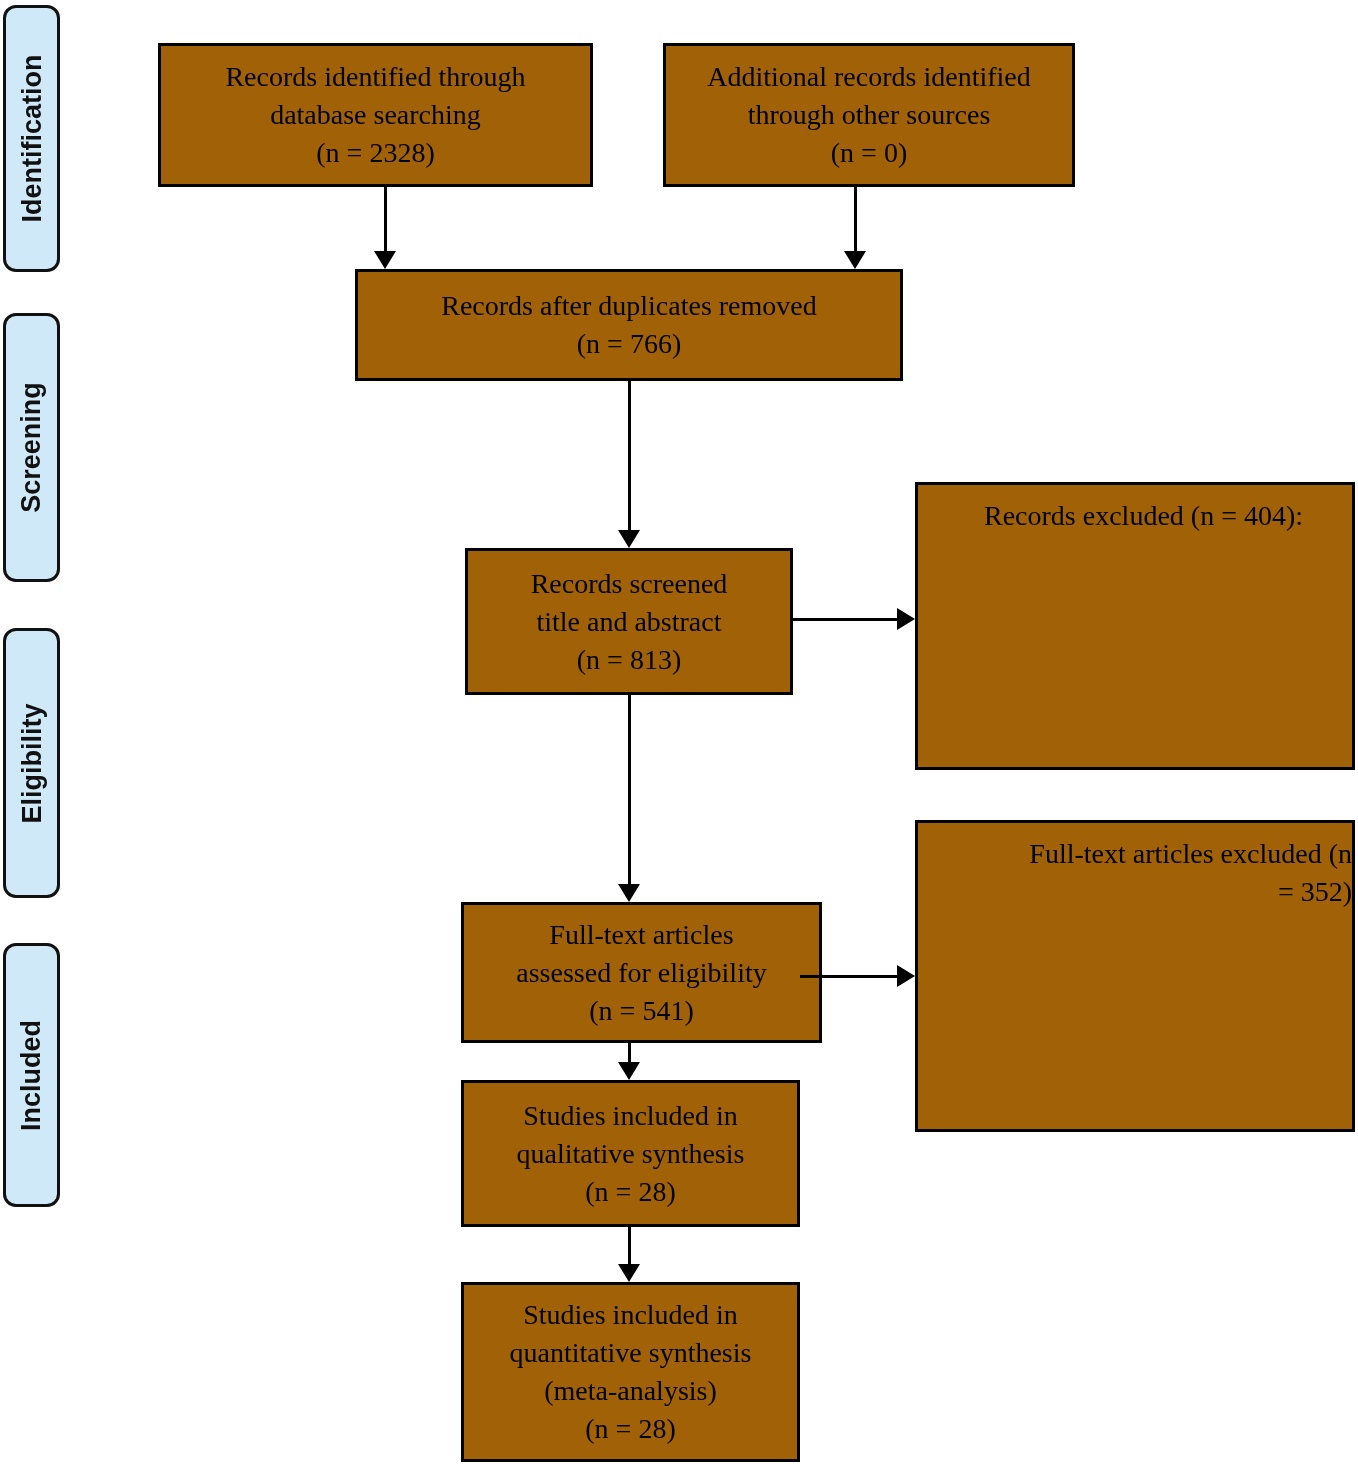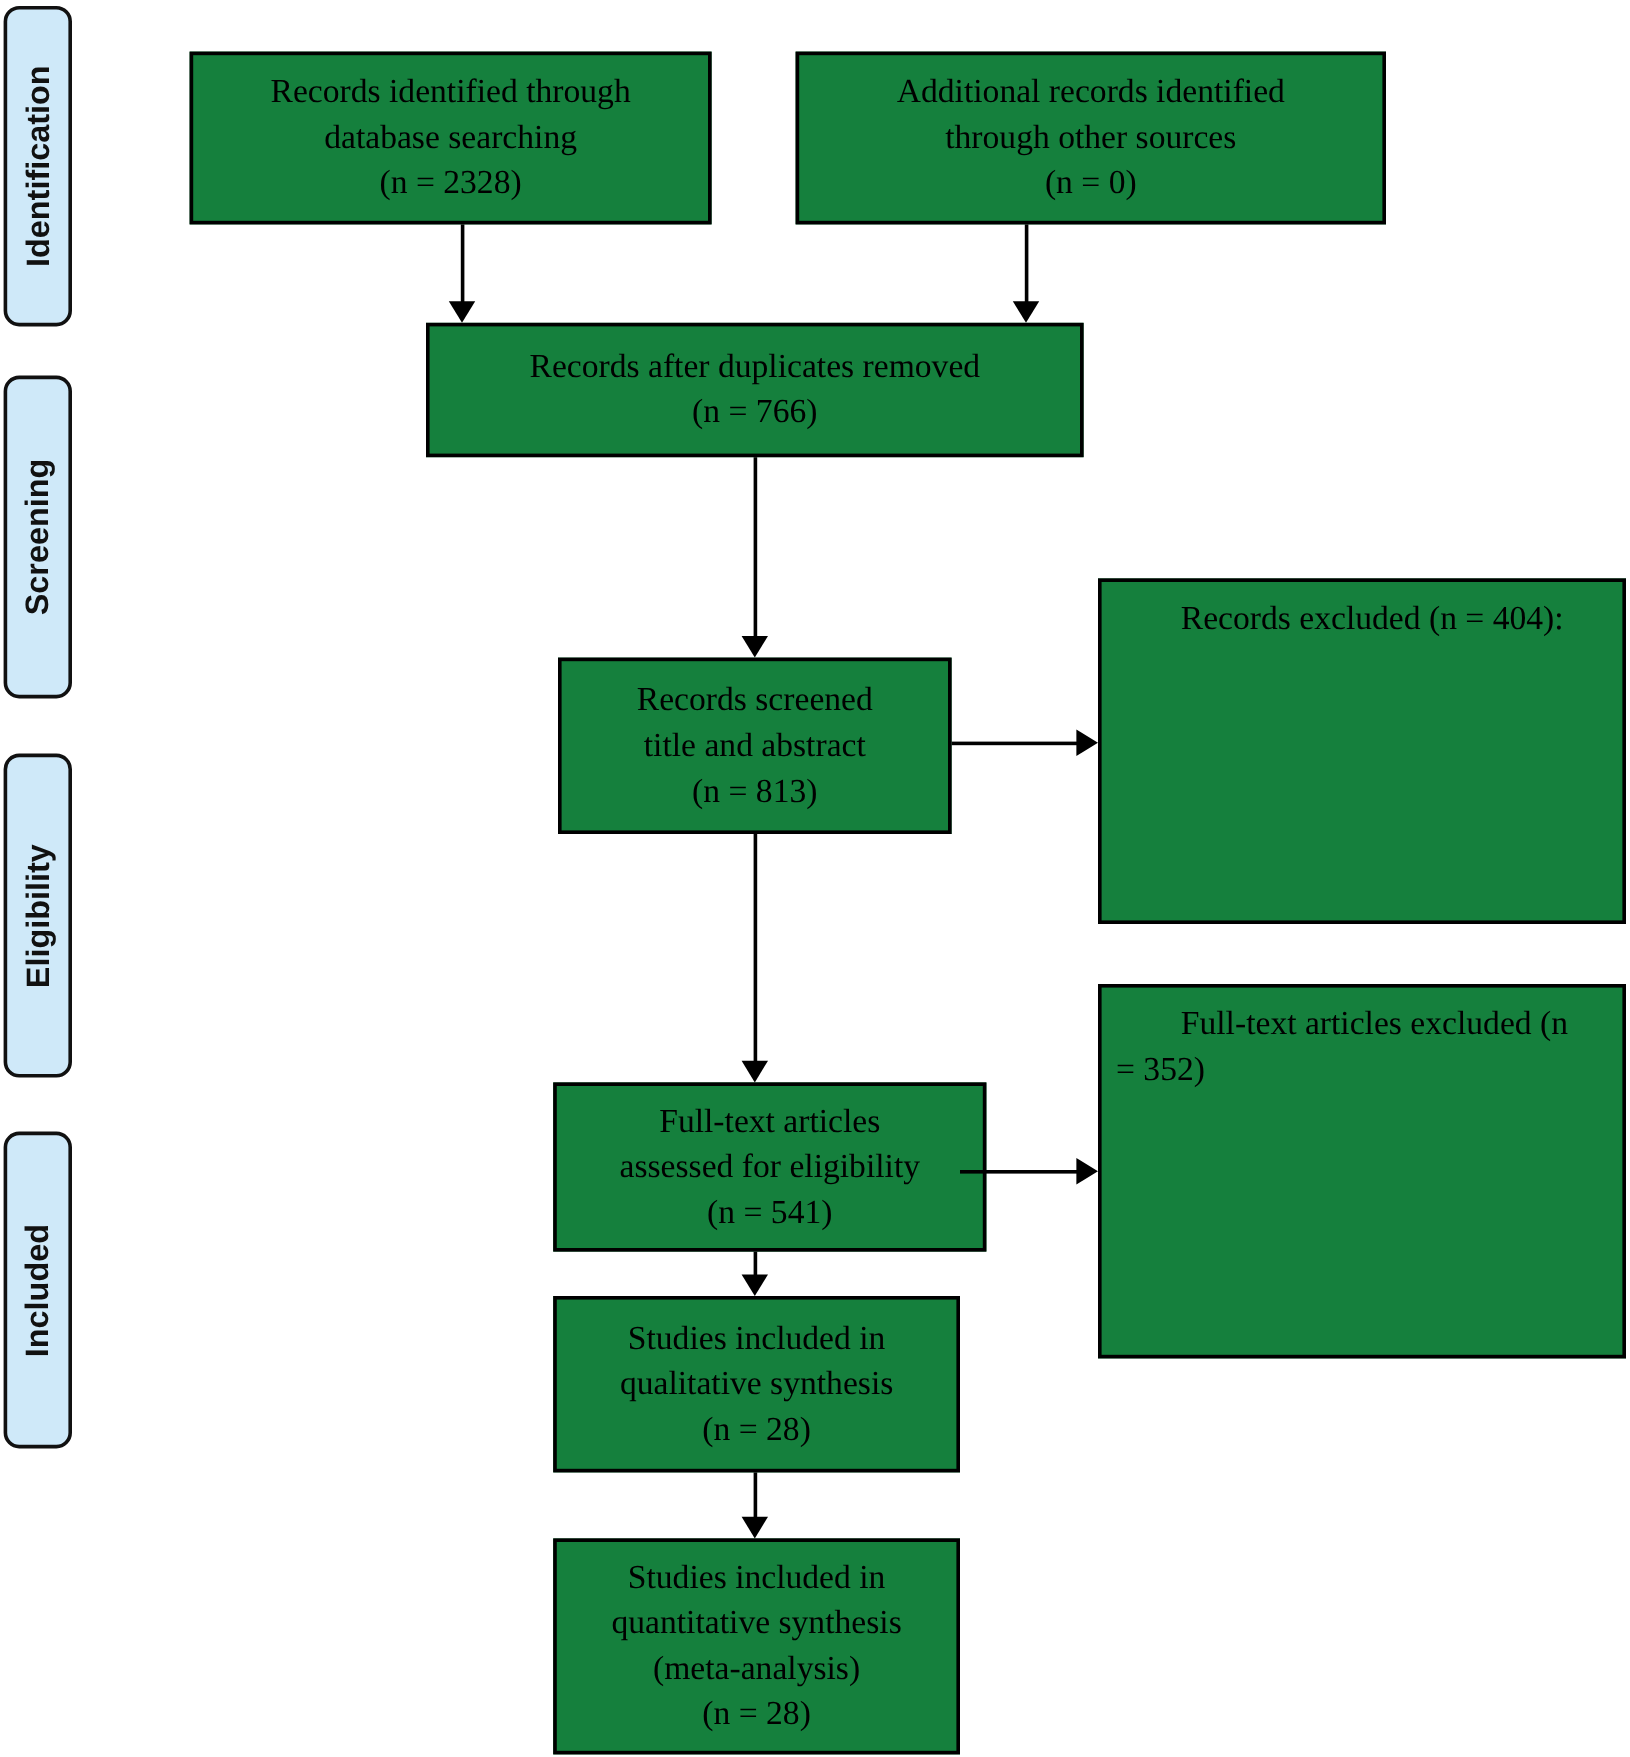--- a/index.html
+++ b/index.html
@@ -29,21 +29,21 @@
     font-weight:bold;
     font-size:27px;
     color:#111;
   }
 
   
   .fbox {
     position:absolute;
     box-sizing:border-box;
     border:3px solid #000;
-    background:#15803d;
+    background:#a16207;
     font-size:28px;
     line-height:38px;
   }
   .center { display:flex; align-items:center; justify-content:center; text-align:center; }
   .lines { white-space:pre-line; }
 
   
   .rx { padding-top:12px; }
   .rx-title1 { padding-left:66px; }
   .rx-title2 { padding-left:12px; }
@@ -82,21 +82,21 @@
   <div class="tab" style="top:943px; height:264px;">
     <span>Included</span>
   </div>
 
   <div class="fbox center" style="left:158px; top:43px; width:435px; height:144px;">
     <div class="lines">Records identified through
 database searching
 (n = 2328)</div>
   </div>
 
-  <div class="fbox center" style="left:663px; top:43px; width:492px; height:144px;align-items:center;">
+  <div class="fbox center" style="left:663px; top:43px; width:412px; height:144px;align-items:center;">
     <div class="lines">Additional records identified
 through other sources
 (n = 0)</div>
   </div>
 
   <div class="fbox center" style="left:355px; top:269px; width:548px; height:112px;">
     <div class="lines">Records after duplicates removed
 (n = 766)</div>
   </div>
 
@@ -109,21 +109,21 @@
   <div class="fbox rx" style="left:915px; top:482px; width:440px; height:288px;">
     <div class="rx-title1">Records excluded (n = 404):</div>
   </div>
 
   <div class="fbox center" style="left:461px; top:902px; width:361px; height:141px;">
     <div class="lines">Full-text articles
 assessed for eligibility
 (n = 541)</div>
   </div>
 
-  <div class="fbox rx" style="left:915px; top:820px; width:440px; height:312px;">
+  <div class="fbox rx" style="left:915px; top:820px; width:440px; height:312px;text-align:right;">
     <div class="rx-title1">Full-text articles excluded (n</div>
     <div class="rx-title2">= 352)</div>
   </div>
 
   <div class="fbox center" style="left:461px; top:1080px; width:339px; height:147px;">
     <div class="lines">Studies included in
 qualitative synthesis
 (n = 28)</div>
   </div>
 

